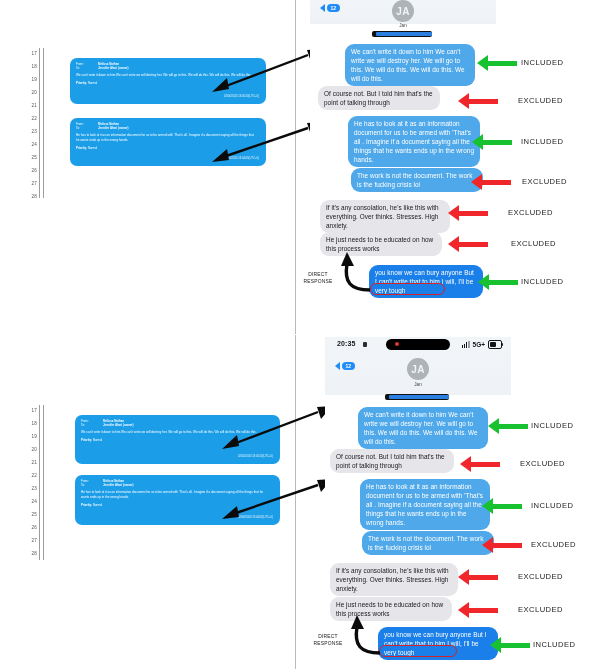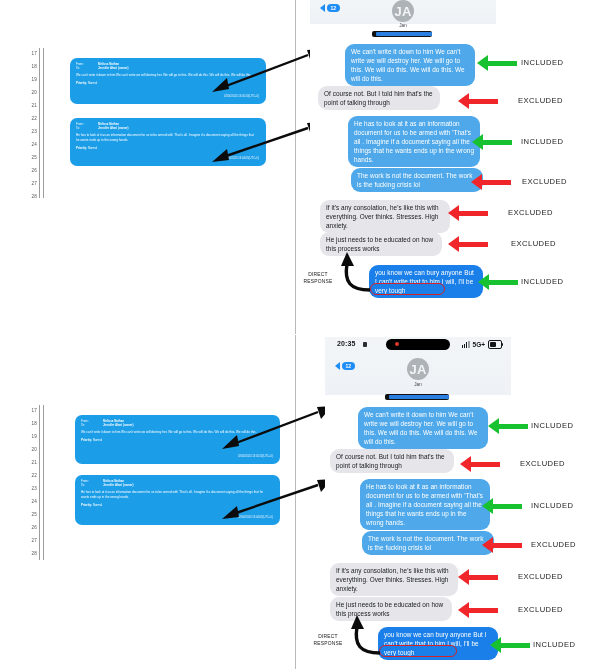--- a/index.html
+++ b/index.html
@@ -43,21 +43,21 @@
   .bars i:nth-child(3){height:5.5px}.bars i:nth-child(4){height:7px;background:#9aa0a6}
   .sb-net{font-size:6.5px;font-weight:bold;color:#14171a;}
   .batt{position:relative;width:12px;height:6.5px;border:1px solid #14171a;border-radius:2px;}
   .batt i{position:absolute;left:1px;top:1px;bottom:1px;width:6px;background:#14171a;border-radius:1px;}
   .batt:after{content:"";position:absolute;right:-2px;top:2px;width:1.2px;height:2.5px;background:#14171a;border-radius:0 1px 1px 0;}
 
   .navbar{position:absolute;left:0;right:0;}
   .back{position:absolute;left:10px;display:flex;align-items:center;gap:2px;}
   .chev{width:0;height:0;border-top:4px solid transparent;border-bottom:4px solid transparent;border-right:5px solid #1f8df5;}
   .badge{background:#1f8df5;color:#fff;font-size:5px;border-radius:6px;padding:1px 3.5px;font-weight:bold;}
-  .avatar{position:absolute;left:50%;transform:translateX(-50%);width:22px;height:22px;border-radius:50%;background:#aeb3b8;color:#f2f4f6;font-size:13px;font-weight:bold;display:flex;align-items:center;justify-content:center;letter-spacing:.3px;}
+  .avatar{position:absolute;left:50%;transform:translateX(-50%);width:22px;height:22px;border-radius:50%;background:#aeb3b8;color:#f2f4f6;font-size:10px;font-weight:bold;display:flex;align-items:center;justify-content:center;letter-spacing:.3px;}
   .contact{position:absolute;left:50%;transform:translateX(-50%);font-size:4.6px;color:#3d4146;}
   .redact{position:absolute;height:6px;background:#111;border-radius:2px;}
   .redact-blue{position:absolute;height:4px;background:#2b7fe0;border-radius:1px;}
 
   
   .bubble{position:absolute;border-radius:9px;padding:3px 6px;font-size:6.4px;line-height:1.42;letter-spacing:.05px;}
   .bubble.out{background:#4ea8e9;color:#ffffff;}
   .bubble.out.vivid{background:#1a7fe8;}
   .bubble.in{background:#e6e6ea;color:#17191c;}
   .ring{position:absolute;border:1.4px solid #d2232a;border-radius:7px;}

